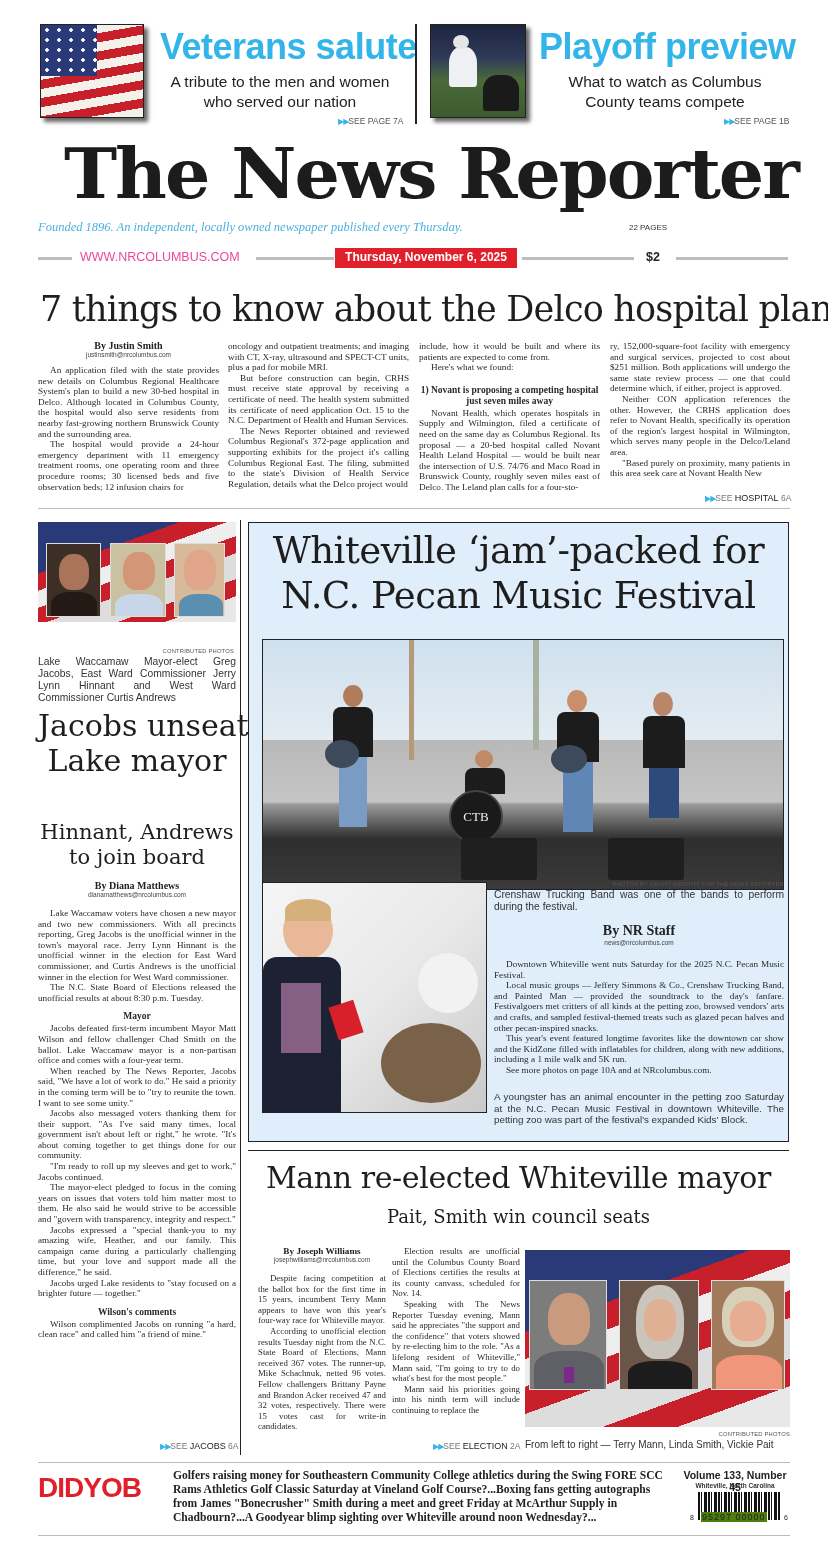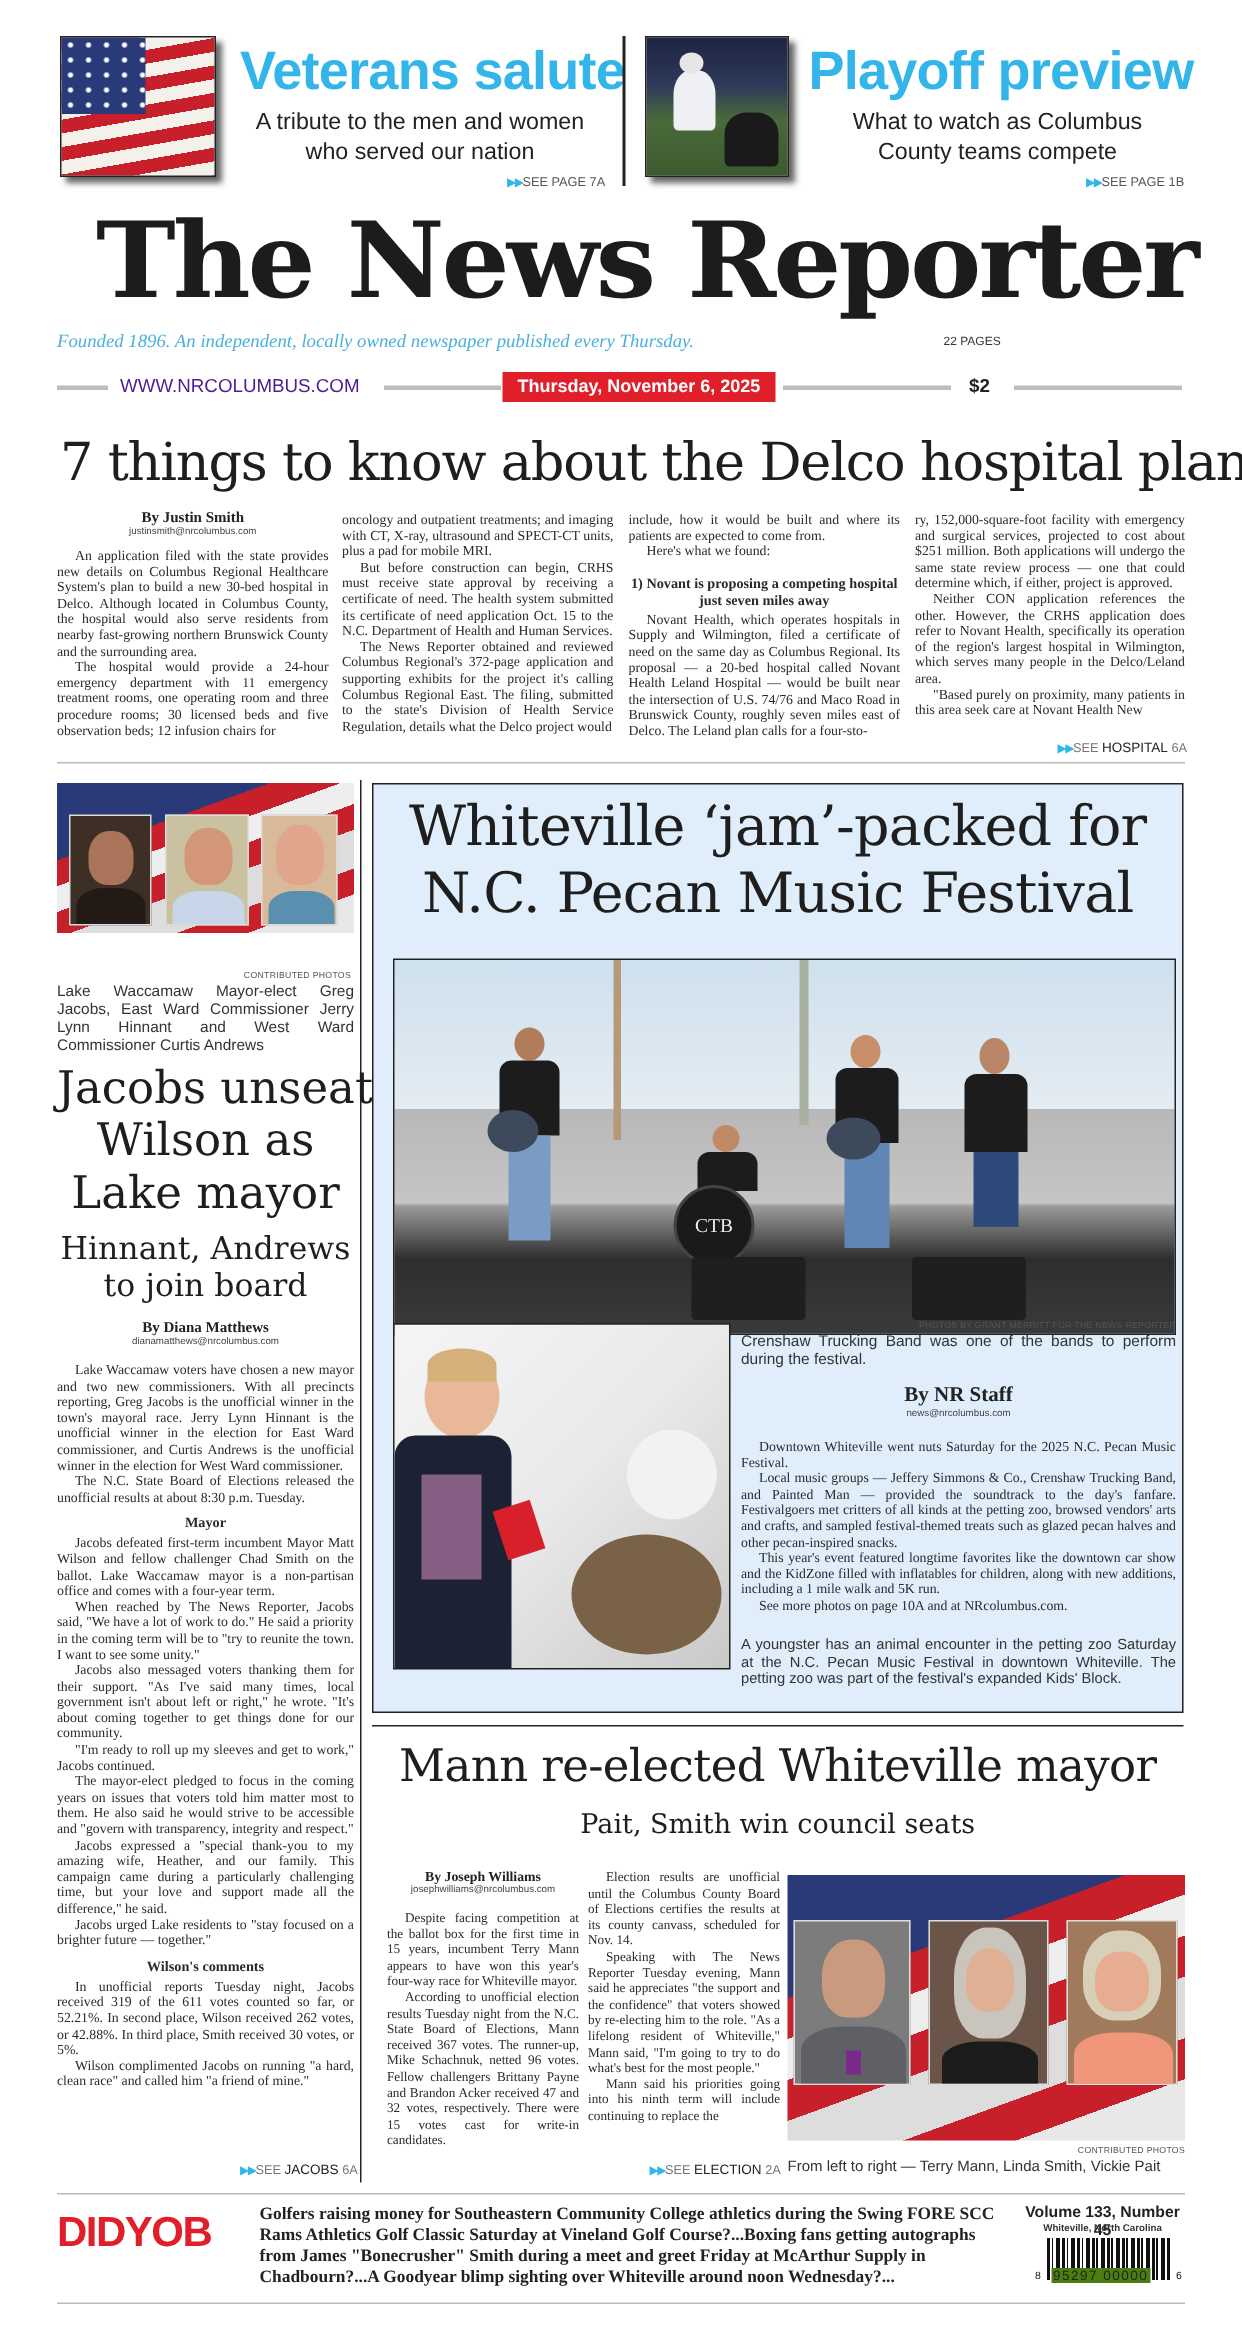--- a/index.html
+++ b/index.html
@@ -90,21 +90,21 @@
 </div>
 <div class="abs see" style="left:724px;top:116px;">
   <span class="arr">▶▶</span><span>SEE PAGE 1B</span>
 </div>
 
 <div class="abs masthead" style="left:64px;top:132px;">The News Reporter</div>
 <div class="abs founded" style="left:38px;top:220px;">Founded 1896. An independent, locally owned newspaper published every Thursday.</div>
 <div class="abs sans" style="left:629px;top:223px;font-size:8px;color:#333;">22 PAGES</div>
 
 <div class="rule" style="left:38px;top:257px;width:34px;"></div>
-<div class="abs sans" style="left:80px;top:250px;font-size:12.5px;color:#4c1d95;">WWW.NRCOLUMBUS.COM</div>
+<div class="abs sans" style="left:80px;top:250px;font-size:12.5px;color:#ec4899;">WWW.NRCOLUMBUS.COM</div>
 <div class="rule" style="left:256px;top:257px;width:78px;"></div>
 <div class="abs date-badge" style="left:335px;top:248px;width:182px;height:20px;">Thursday, November 6, 2025</div>
 <div class="rule" style="left:522px;top:257px;width:112px;"></div>
 <div class="abs sans" style="left:646px;top:250px;font-size:12.5px;font-weight:bold;color:#222;">$2</div>
 <div class="rule" style="left:676px;top:257px;width:112px;"></div>
 
 <div class="abs headline" style="left:40px;top:289px;font-size:35px;letter-spacing:-0.8px;">7 things to know about the Delco hospital plan</div>
 
 <div class="abs" style="left:38px;top:340px;width:181px;">
   <div class="byline">By Justin Smith</div>
@@ -148,21 +148,20 @@
   <div class="portrait" style="left:136px;top:21px;width:51px;height:74px;background:#d8b99a;">
     <div class="head" style="left:9px;top:6px;width:32px;height:40px;background:#e0a58a;"></div>
     <div class="body-shape" style="left:4px;top:50px;width:44px;height:28px;background:#5b8fb0;"></div>
   </div>
 </div>
 <div class="abs credit" style="left:38px;top:648px;width:196px;">CONTRIBUTED PHOTOS</div>
 <div class="abs caption" style="left:38px;top:656px;width:198px;text-align:justify;">Lake Waccamaw Mayor-elect Greg Jacobs, East Ward Commissioner Jerry Lynn Hinnant and West Ward Commissioner Curtis Andrews</div>
 
 <div class="abs headline" style="left:38px;top:708px;width:198px;text-align:center;font-size:30px;line-height:35px;">
   <div>Jacobs unseats</div>
-  <div>Wilson as</div>
   <div>Lake mayor</div>
 </div>
 <div class="abs headline" style="left:38px;top:820px;width:198px;text-align:center;font-size:21px;line-height:25px;font-weight:normal;">
   <div>Hinnant, Andrews</div>
   <div>to join board</div>
 </div>
 <div class="abs" style="left:38px;top:880px;width:198px;">
   <div class="byline">By Diana Matthews</div>
   <div class="email" style="margin-bottom:10px;">dianamatthews@nrcolumbus.com</div>
   <div class="body-text">
@@ -170,21 +169,20 @@
     <p>The N.C. State Board of Elections released the unofficial results at about 8:30 p.m. Tuesday.</p>
     <div class="subhead">Mayor</div>
     <p>Jacobs defeated first-term incumbent Mayor Matt Wilson and fellow challenger Chad Smith on the ballot. Lake Waccamaw mayor is a non-partisan office and comes with a four-year term.</p>
     <p>When reached by The News Reporter, Jacobs said, "We have a lot of work to do." He said a priority in the coming term will be to "try to reunite the town. I want to see some unity."</p>
     <p>Jacobs also messaged voters thanking them for their support. "As I've said many times, local government isn't about left or right," he wrote. "It's about coming together to get things done for our community.</p>
     <p>"I'm ready to roll up my sleeves and get to work," Jacobs continued.</p>
     <p>The mayor-elect pledged to focus in the coming years on issues that voters told him matter most to them. He also said he would strive to be accessible and "govern with transparency, integrity and respect."</p>
     <p>Jacobs expressed a "special thank-you to my amazing wife, Heather, and our family. This campaign came during a particularly challenging time, but your love and support made all the difference," he said.</p>
     <p>Jacobs urged Lake residents to "stay focused on a brighter future — together."</p>
     <div class="subhead">Wilson's comments</div>
-    <p>In unofficial reports Tuesday night, Jacobs received 319 of the 611 votes counted so far, or 52.21%. In second place, Wilson received 262 votes, or 42.88%. In third place, Smith received 30 votes, or 5%.</p>
     <p>Wilson complimented Jacobs on running "a hard, clean race" and called him "a friend of mine."</p>
   </div>
 </div>
 <div class="abs see" style="left:160px;top:1441px;">
   <span class="arr">▶▶</span><span class="pg">SEE</span> <b>JACOBS</b> <span class="pg">6A</span>
 </div>
 
 <div class="abs festival-box" style="left:248px;top:522px;width:541px;height:620px;"></div>
 <div class="abs headline" style="left:248px;top:528px;width:541px;text-align:center;font-size:37px;line-height:45px;letter-spacing:-0.5px;">
   <div>Whiteville ‘jam’-packed for</div>

